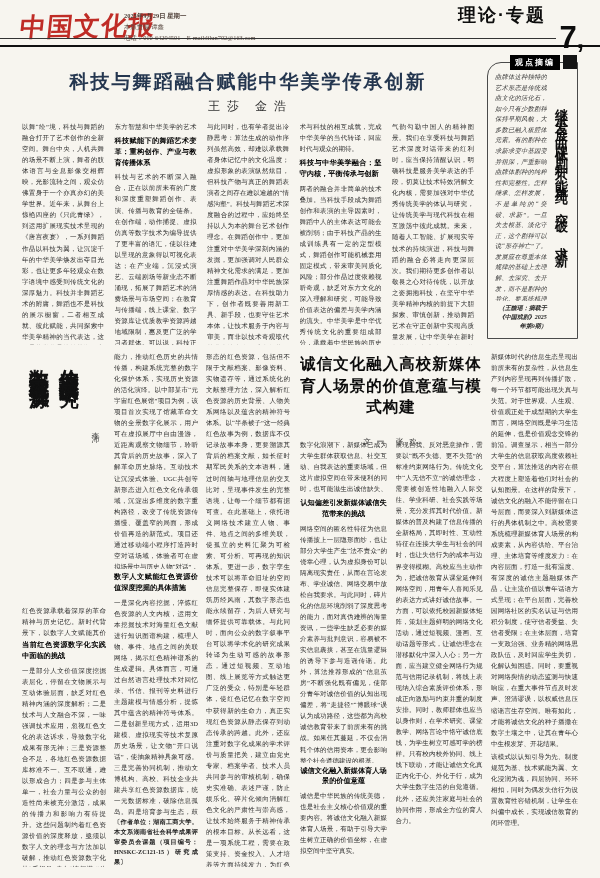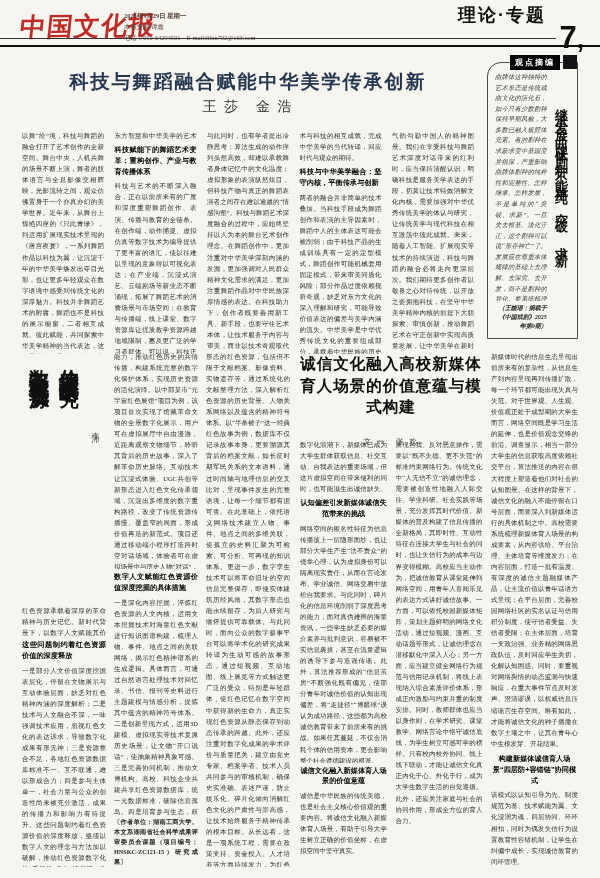--- a/index.html
+++ b/index.html
@@ -20,21 +20,21 @@
   .pnum .fl{font-size:26px;}
   
   .bt{font-size:6.5px;line-height:1.7;text-align:justify;color:#2c2c2c;overflow:hidden;}
   .sh{font-family:"Liberation Sans",sans-serif;font-weight:bold;font-size:7.2px;line-height:1.5;
       color:#000;text-align:justify;margin:3px 0;flex-shrink:0;}
   
   .top{display:flex;margin:8px 22px 0;gap:13px;height:284px;}
   .main-art{width:452px;}
   .main-art h1{margin:14px 0 3px;text-align:center;font-family:"Liberation Sans",sans-serif;
       font-weight:800;font-size:19px;letter-spacing:2px;color:#24364f;}
-  .byl{text-align:center;font-size:14px;color:#333;letter-spacing:2px;margin-bottom:14px;}
+  .byl{text-align:center;font-size:12px;color:#333;letter-spacing:2px;margin-bottom:6px;}
   .mcols{display:flex;justify-content:space-between;height:224px;}
   .mcol{width:82px;display:flex;flex-direction:column;}
   .seg{overflow:hidden;flex-shrink:0;}
   .fill{flex:1;overflow:hidden;}
   .h1l{height:12px;} .h3l{height:34px;}
   
   .op{position:relative;flex:1;border:1.3px solid #4a4a4a;border-radius:14px 0 0 0;
       margin-top:7px;padding:9px 6px 7px 7px;box-sizing:border-box;}
   .op-label{position:absolute;top:-8px;right:17px;background:#000000;color:#fff;
       font-family:"Liberation Sans",sans-serif;font-size:8px;font-weight:bold;
@@ -128,21 +128,21 @@
   <div class="bot">
 
     <article class="red-art">
       <div class="bcol">
         <div class="vtit">
           <span class="t">数字人文视域下红色资源</span>
           <span class="t">价值深度挖掘策略研究</span>
           <span class="au">李沛</span>
         </div>
         <div class="bt seg p32">红色资源承载着深厚的革命精神与历史记忆。新时代背景下，以数字人文赋能其价值挖掘，意义深远。</div>
-        <div class="sh">这些问题制约着红色资源价值的深度释放</div>
+        <div class="sh">当前红色资源数字化实践中面临的挑战</div>
         <div class="bt fill">一是部分人文价值深度挖掘表层化，停留在文物展示与互动体验层面，缺乏对红色精神内涵的深度解析；二是技术与人文融合不深，一味强调技术应用，忽视红色文化的表达诉求，导致数字化成果有形无神；三是资源整合不足，各地红色资源数据库标准不一、互不联通，难以形成合力；四是参与主体单一，社会力量与公众的创造性尚未被充分激活，成果的传播力和影响力有待提升。这些问题制约着红色资源价值的深度释放，亟须以数字人文的理念与方法加以破解，推动红色资源数字化从“看得见”走向“读得懂”“传得开”，在数字时代实现红色基因的创造性转化。</div>
       </div>
       <div class="bcol">
         <div class="bt seg a218">能力，推动红色历史的共情传播，构建系统完整的数字化保护体系，实现历史资源的活化演绎。以中部某市“元宇宙红色展馆”项目为例，该项目首次实现了馆藏革命文物的全景数字化展示，用户可在虚拟展厅中自由漫游，近距离观察文物细节，聆听其背后的历史故事，深入了解革命历史脉络。互动技术让沉浸式体验、UGC共创等新形态进入红色文化传承领域，沉淀出多维度的数字重构路径，改变了传统资源传播慢、覆盖窄的局面，形成价值再造的新范式。项目还通过移动端小程序打造跨时空对话场域，体验者可在虚拟场景中与历史人物“对话”，在情境中理解历史的深度与温度。这种模式不仅降低了红色文化的接受门槛，更实现了从单向灌输到双向互动的转变。</div>
         <div class="sh">数字人文赋能红色资源价值深度挖掘的具体措施</div>
         <div class="bt fill">一是深化内容挖掘，淬炼红色资源的人文内核，运用文本挖掘技术对海量红色文献进行知识图谱构建，梳理人物、事件、地点之间的关联网络，揭示红色精神谱系的生成逻辑。具体而言，可通过自然语言处理技术对回忆录、书信、报刊等史料进行主题建模与情感分析，提炼其中蕴含的精神符号体系。二是创新呈现方式，运用3D建模、虚拟现实等技术复原历史场景，让文物“开口说话”，使抽象精神具象可感。三是完善协同机制，推动文博机构、高校、科技企业共建共享红色资源数据库，统一元数据标准，破除信息孤岛。四是培育参与生态，鼓励公众以众包、共创等方式参与红色资源的整理与传播，让红色基因代代相传。</div>
         <div class="note">〔作者单位：湖南工商大学。本文系湖南省社会科学成果评审委员会课题（项目编号：HNSKC-ZC121-15）研究成果〕</div>
       </div>
       <div class="bcol">
         <div class="bt fill">形态的红色资源，包括但不限于文献档案、影像资料、实物遗存等，通过系统化的文献整理方法，深入解析红色资源的历史背景、人物关系网络以及蕴含的精神符号体系。以“半条被子”这一经典红色故事为例，数据库不仅记录故事本身，更要溯源其背后的档案文献，如长征时期军民关系的文本语料，通过时间轴与地理信息的交叉比对，呈现事件发生的完整语境，让每一个细节都有据可查。在此基础上，依托语义网络技术建立人物、事件、地点之间的多维关联，使孤立的史料汇聚为可检索、可分析、可再现的知识体系。更进一步，数字孪生技术可以将革命旧址的空间信息完整保存，即便实体建筑历经风雨，其数字形态也能永续留存，为后人研究与缅怀提供可靠载体。与此同时，面向公众的数字叙事平台可以将学术化的研究成果转译为生动可感的故事形态，通过短视频、互动地图、线上展览等方式触达更广泛的受众，特别是年轻群体，使红色记忆在数字空间中获得新的生命力，真正实现红色资源从静态保存到动态传承的跨越。此外，还应注重对数字化成果的学术评价与质量把关，建立由党史专家、档案学者、技术人员共同参与的审核机制，确保史实准确、表述严谨，防止娱乐化、碎片化倾向消解红色文化的严肃性与崇高感，让技术始终服务于精神传承的根本目标。从长远看，这是一项系统工程，需要在政策支持、资金投入、人才培养等方面持续发力，为红色文化的数字化传承提供坚实支撑。</div>
@@ -160,19 +160,18 @@
         <div class="sh csh">认知偏差引发新媒体诚信失范带来的挑战</div>
         <div class="bt seg md240">网络空间的匿名性特征为信息传播披上一层隐形面纱，也让部分大学生产生“法不责众”的侥幸心理，认为虚拟身份可以隔离现实责任，从而在言论发布、学业诚信、网络交易中放松自我要求。与此同时，碎片化的信息环境削弱了深度思考的能力，面对真伪难辨的海量资讯，一些学生缺乏必要的媒介素养与批判意识，容易被不实信息裹挟，甚至在流量逻辑的诱导下参与造谣传谣。此外，算法推荐形成的“信息茧房”不断强化既有偏见，使部分青年对诚信价值的认知出现偏差，将“走捷径”“博眼球”误认为成功路径，这些都为高校诚信教育带来了前所未有的挑战。如果任其蔓延，不仅会消耗个体的信用资本，更会影响整个社会道德建设的根基。</div>
         <div class="sh csh">诚信文化融入新媒体育人场景的价值意蕴</div>
         <div class="bt fill">诚信是中华民族的传统美德，也是社会主义核心价值观的重要内容。将诚信文化融入新媒体育人场景，有助于引导大学生树立正确的价值坐标，在虚拟空间中坚守真实。</div>
       </div>
       <div class="icol c12">
         <div class="bt fill">展现自我、反对恶意操作，需要以“既不失德、更不失范”的标准约束网络行为。传统文化中“人无信不立”的诚信理念，需要被创造性地融入人际交往、学业科研、社会实践等场景，充分发挥其时代价值。新媒体的普及构建了信息传播的全新格局，其即时性、互动性特征在连接大学生与社会的同时，也让失信行为的成本与边界变得模糊。高校应当主动作为，把诚信教育从课堂延伸到网络空间，用青年人喜闻乐见的表达方式讲好诚信故事。一方面，可以依托校园新媒体矩阵，策划主题鲜明的网络文化活动，通过短视频、漫画、互动话题等形式，让诚信理念在潜移默化中深入人心；另一方面，应当建立健全网络行为规范与信用记录机制，将线上表现纳入综合素质评价体系，形成正向激励与约束并重的制度安排。同时，教师群体也应当以身作则，在学术研究、课堂教学、网络言论中恪守诚信底线，为学生树立可感可学的榜样。只有校内校外协同、线上线下联动，才能让诚信文化真正内化于心、外化于行，成为大学生数字生活的自觉遵循。此外，还应关注家庭与社会的协同作用，形成全方位的育人合力。</div>
       </div>
       <div class="icol c3">
         <div class="bt seg ld400">新媒体时代的信息生态呈现出前所未有的复杂性，从信息生产到内容呈现再到传播扩散，每一个环节都可能出现失真与失范。对于世界观、人生观、价值观正处于成型期的大学生而言，网络空间既是学习生活的延伸，也是价值观念交锋的前沿。调查显示，相当一部分大学生的信息获取高度依赖社交平台，算法推送的内容在很大程度上塑造着他们对社会的认知图景。在这样的背景下，诚信文化的融入不能停留在口号层面，而要深入到新媒体运行的具体机制之中。高校需要系统梳理新媒体育人场景的构成要素，从内容供给、平台治理、主体培育等维度发力：在内容层面，打造一批有温度、有深度的诚信主题融媒体产品，让主流价值以青年话语方式呈现；在平台层面，完善校园网络社区的实名认证与信用积分制度，使守信者受益、失信者受限；在主体层面，培育一支政治强、业务精的网络思政队伍，及时回应学生关切，化解认知困惑。同时，要重视对网络舆情的动态监测与快速响应，在重大事件节点及时发声、澄清谬误，以权威信息压缩谣言生存空间。唯有如此，才能将诚信文化的种子播撒在数字土壤之中，让其在青年心中生根发芽、开花结果。</div>
-        <div class="sh csh">构建新媒体诚信育人场景“四层防+容错链”协同模式</div>
         <div class="bt fill">该模式以认知引导为先、制度规范为基、技术赋能为翼、文化浸润为魂，四层协同、环环相扣，同时为偶发失信行为设置教育性容错机制，让学生在纠偏中成长，实现诚信教育的闭环管理。</div>
       </div>
     </article>
   </div>
 
 </div>
 
 </body></html>

